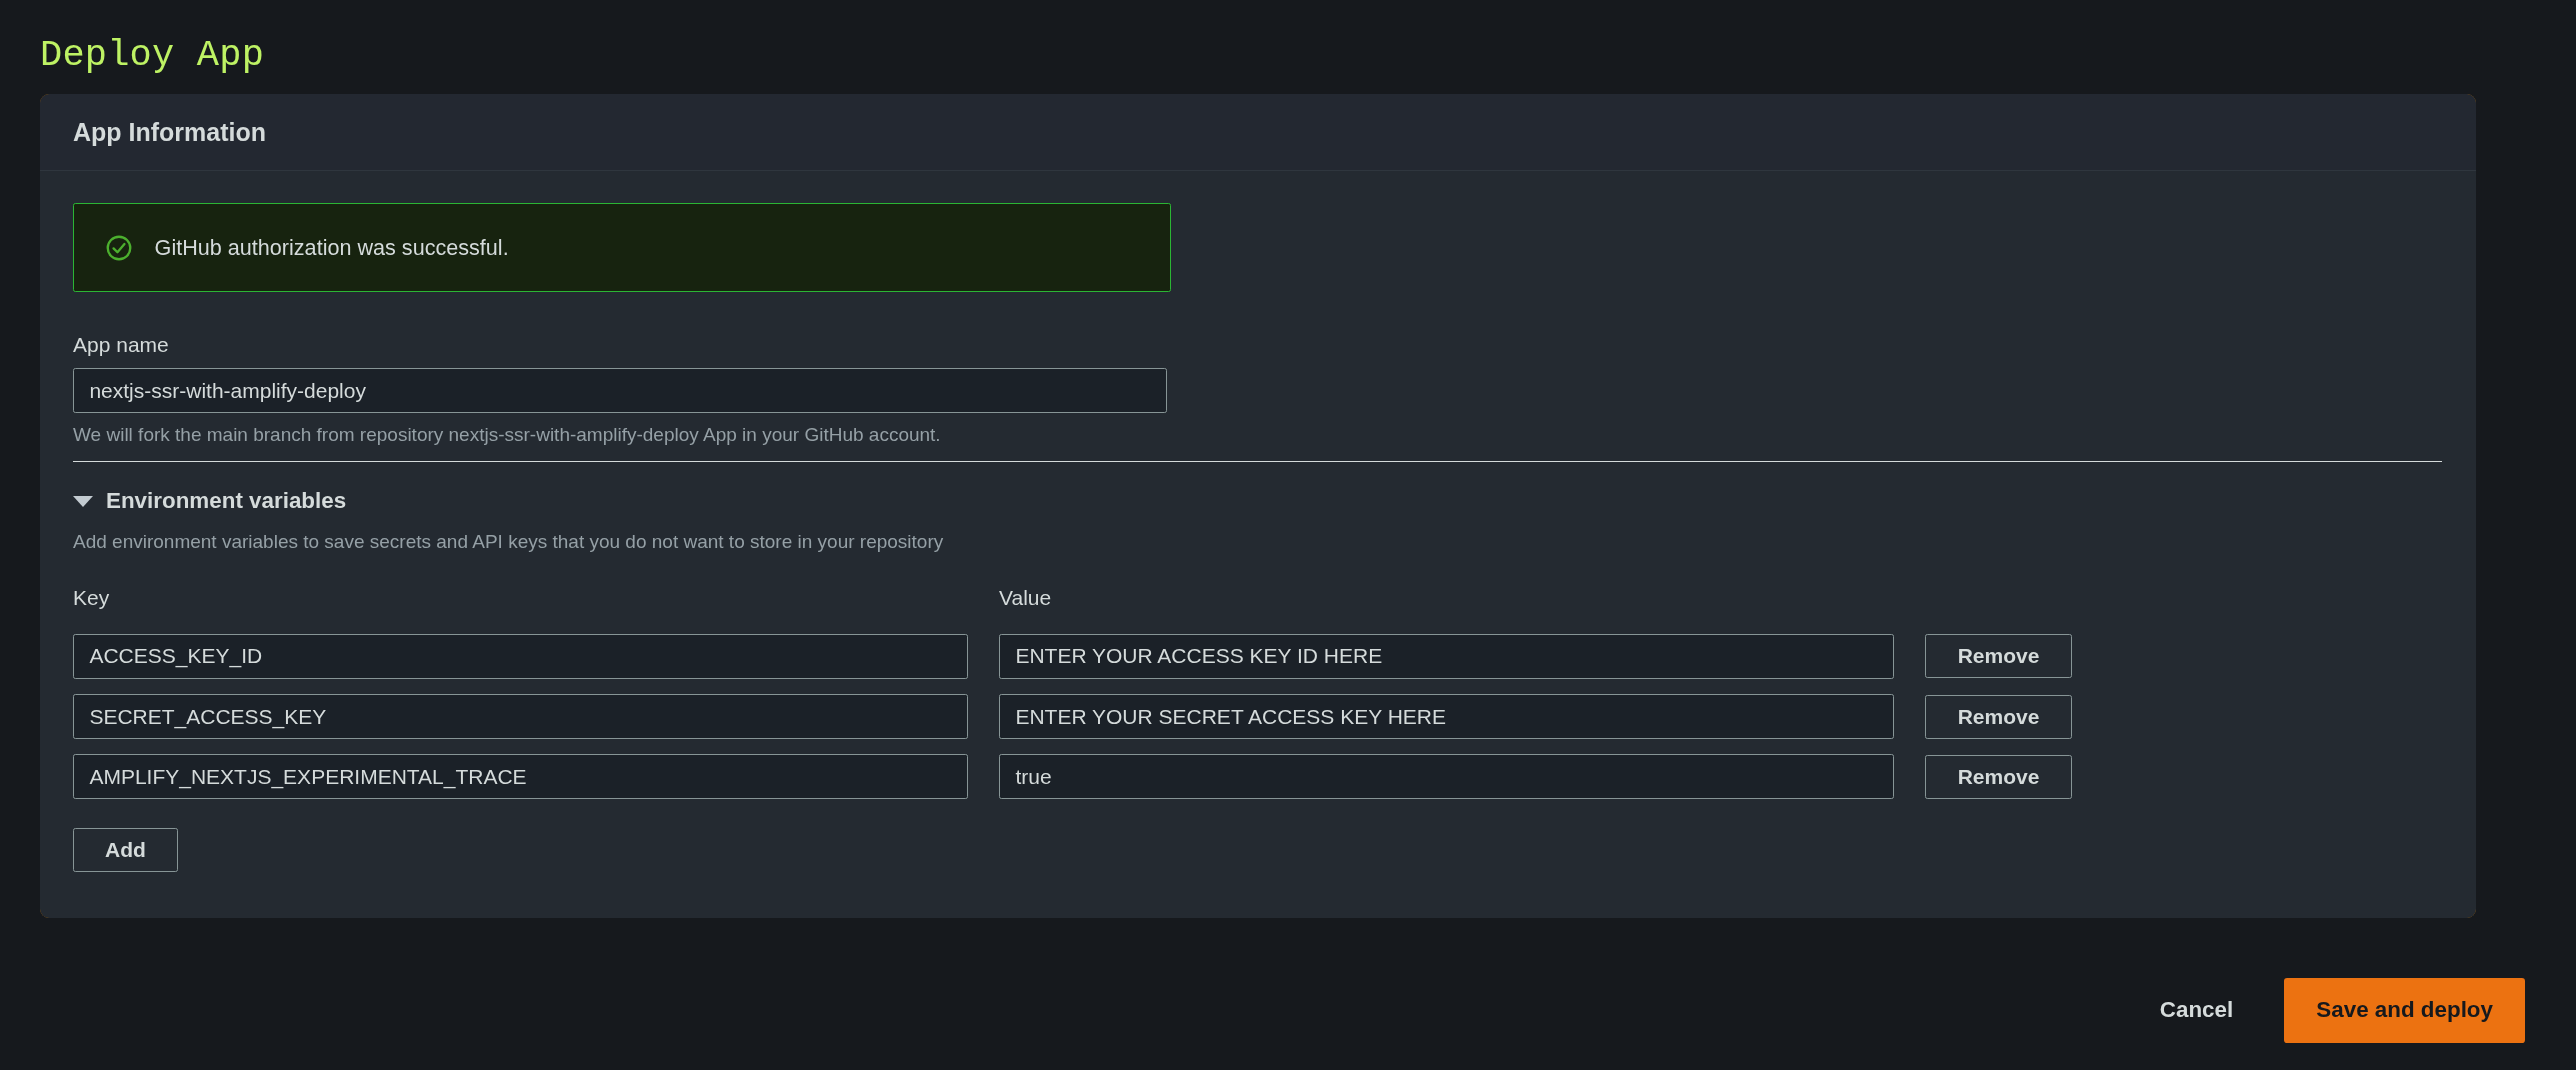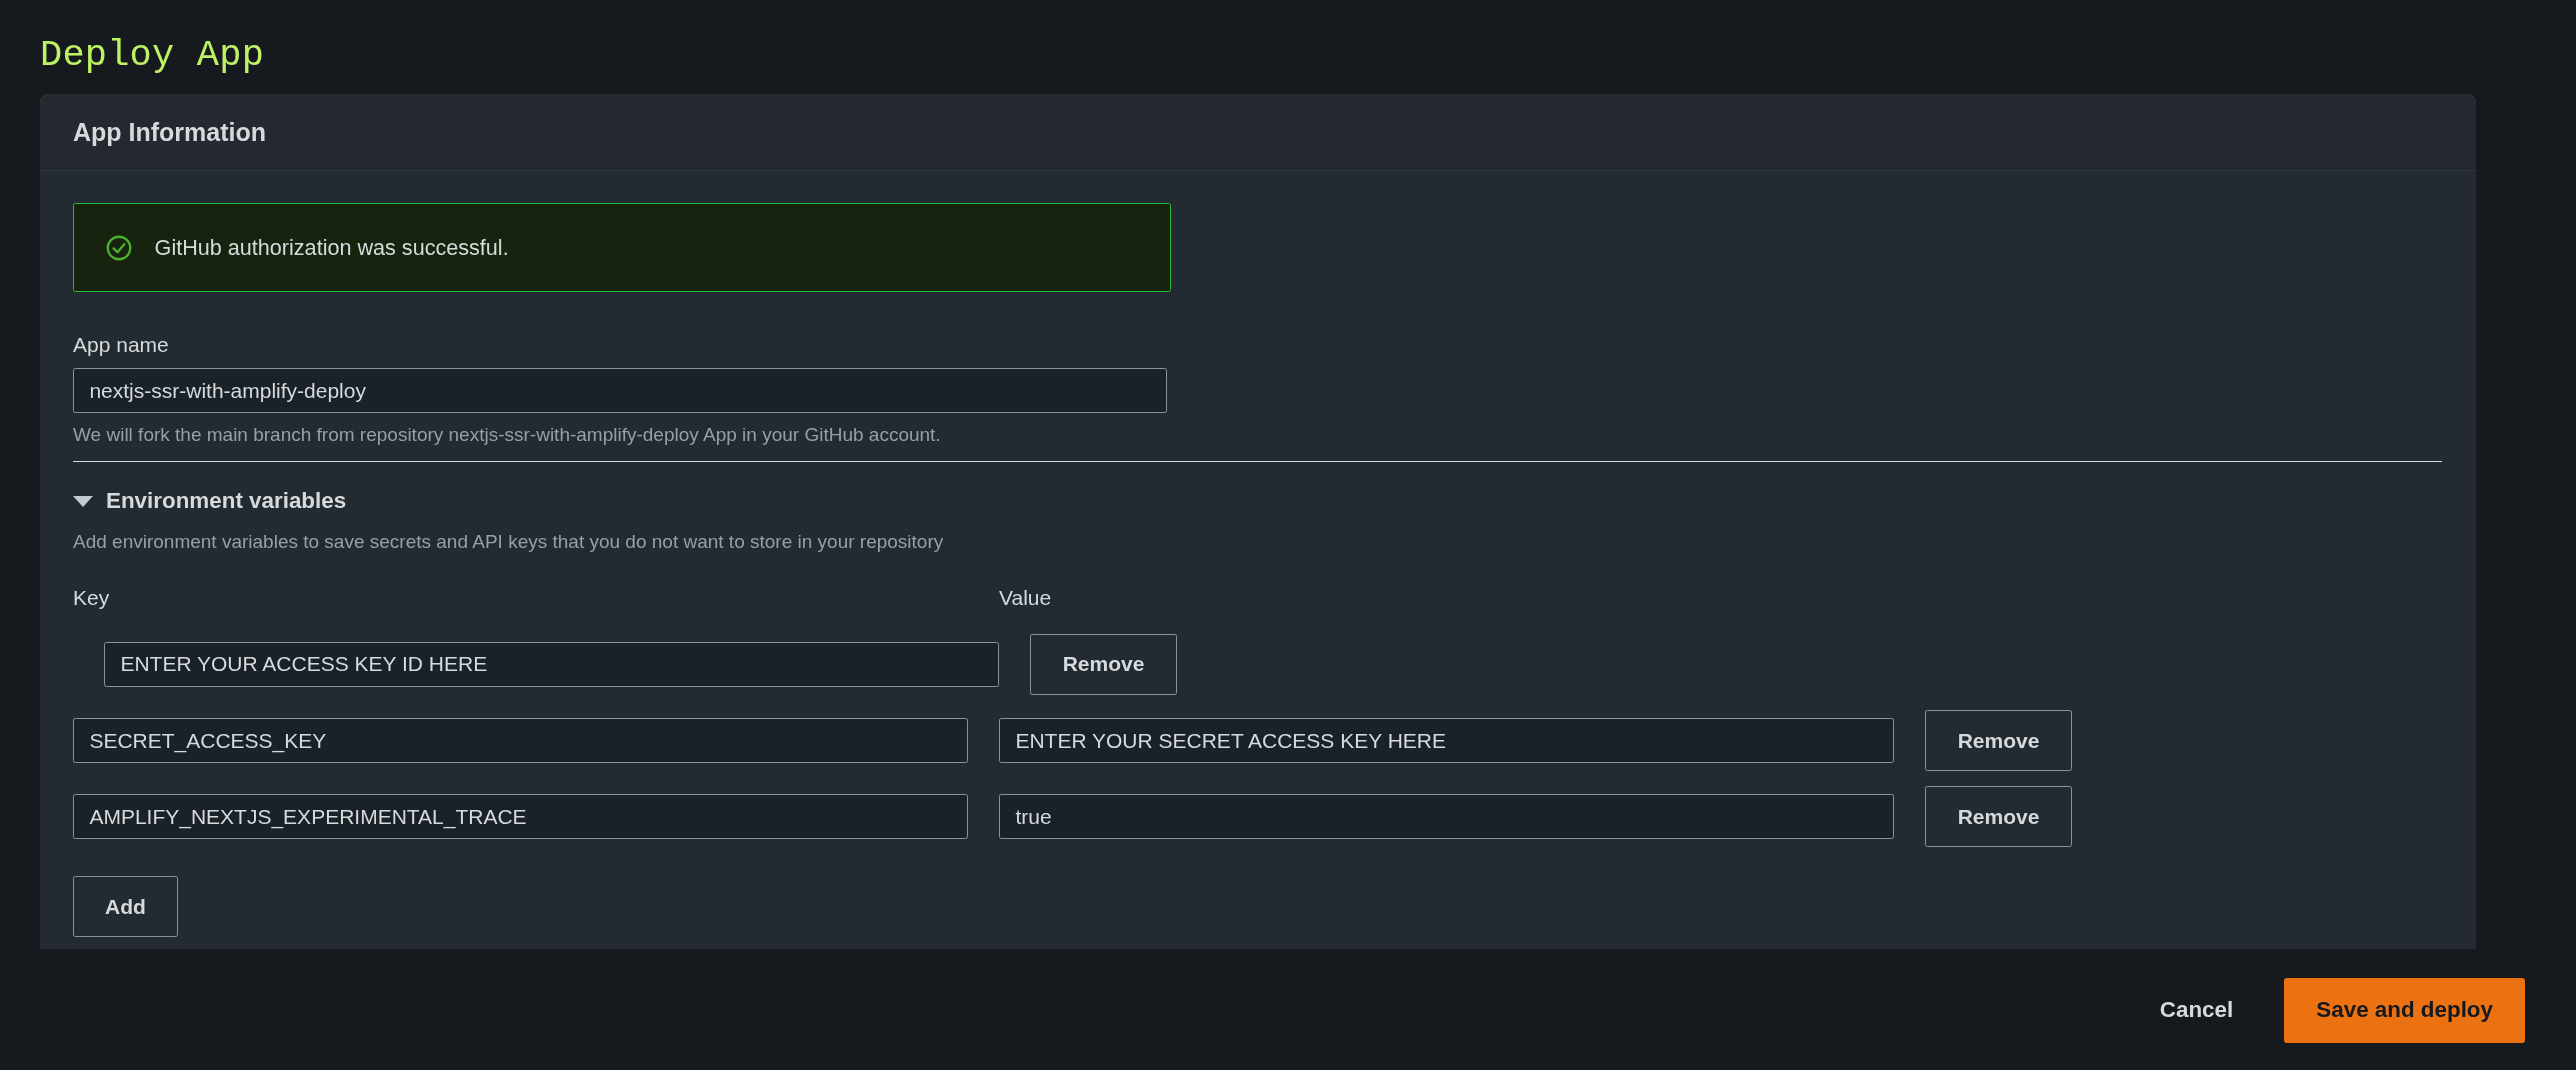--- a/index.html
+++ b/index.html
@@ -196,21 +196,21 @@
     font-family: "Liberation Sans", sans-serif;
     padding: 0 15.4px;
     line-height: 43px;
     outline: none;
   }
 
   .btn-outline {
     display: inline-flex;
     align-items: center;
     justify-content: center;
-    height: 61px;
+    height: 44px;
     min-width: 147px;
     background: transparent;
     border: 0.8px solid #879596;
     border-radius: 2.3px;
     color: #d5dbdb;
     font-size: 21px;
     font-weight: bold;
     font-family: "Liberation Sans", sans-serif;
     cursor: pointer;
     padding: 0 17px;
@@ -303,20 +303,23 @@
           <div class="col-key">
             <div class="col-head-text">Key</div>
           </div>
           <div class="col-value">
             <div class="col-head-text">Value</div>
           </div>
           <div class="col-act"></div>
         </div>
 
         <div class="env-row">
+          <div class="col-key">
+            <input class="env-input" type="text" value="ACCESS_KEY_ID" style="">
+          </div>
           <div class="col-value">
             <input class="env-input" type="text" value="ENTER YOUR ACCESS KEY ID HERE" style="">
           </div>
           <div class="col-act">
             <button class="btn-outline">Remove</button>
           </div>
         </div>
 
         <div class="env-row">
           <div class="col-key">

